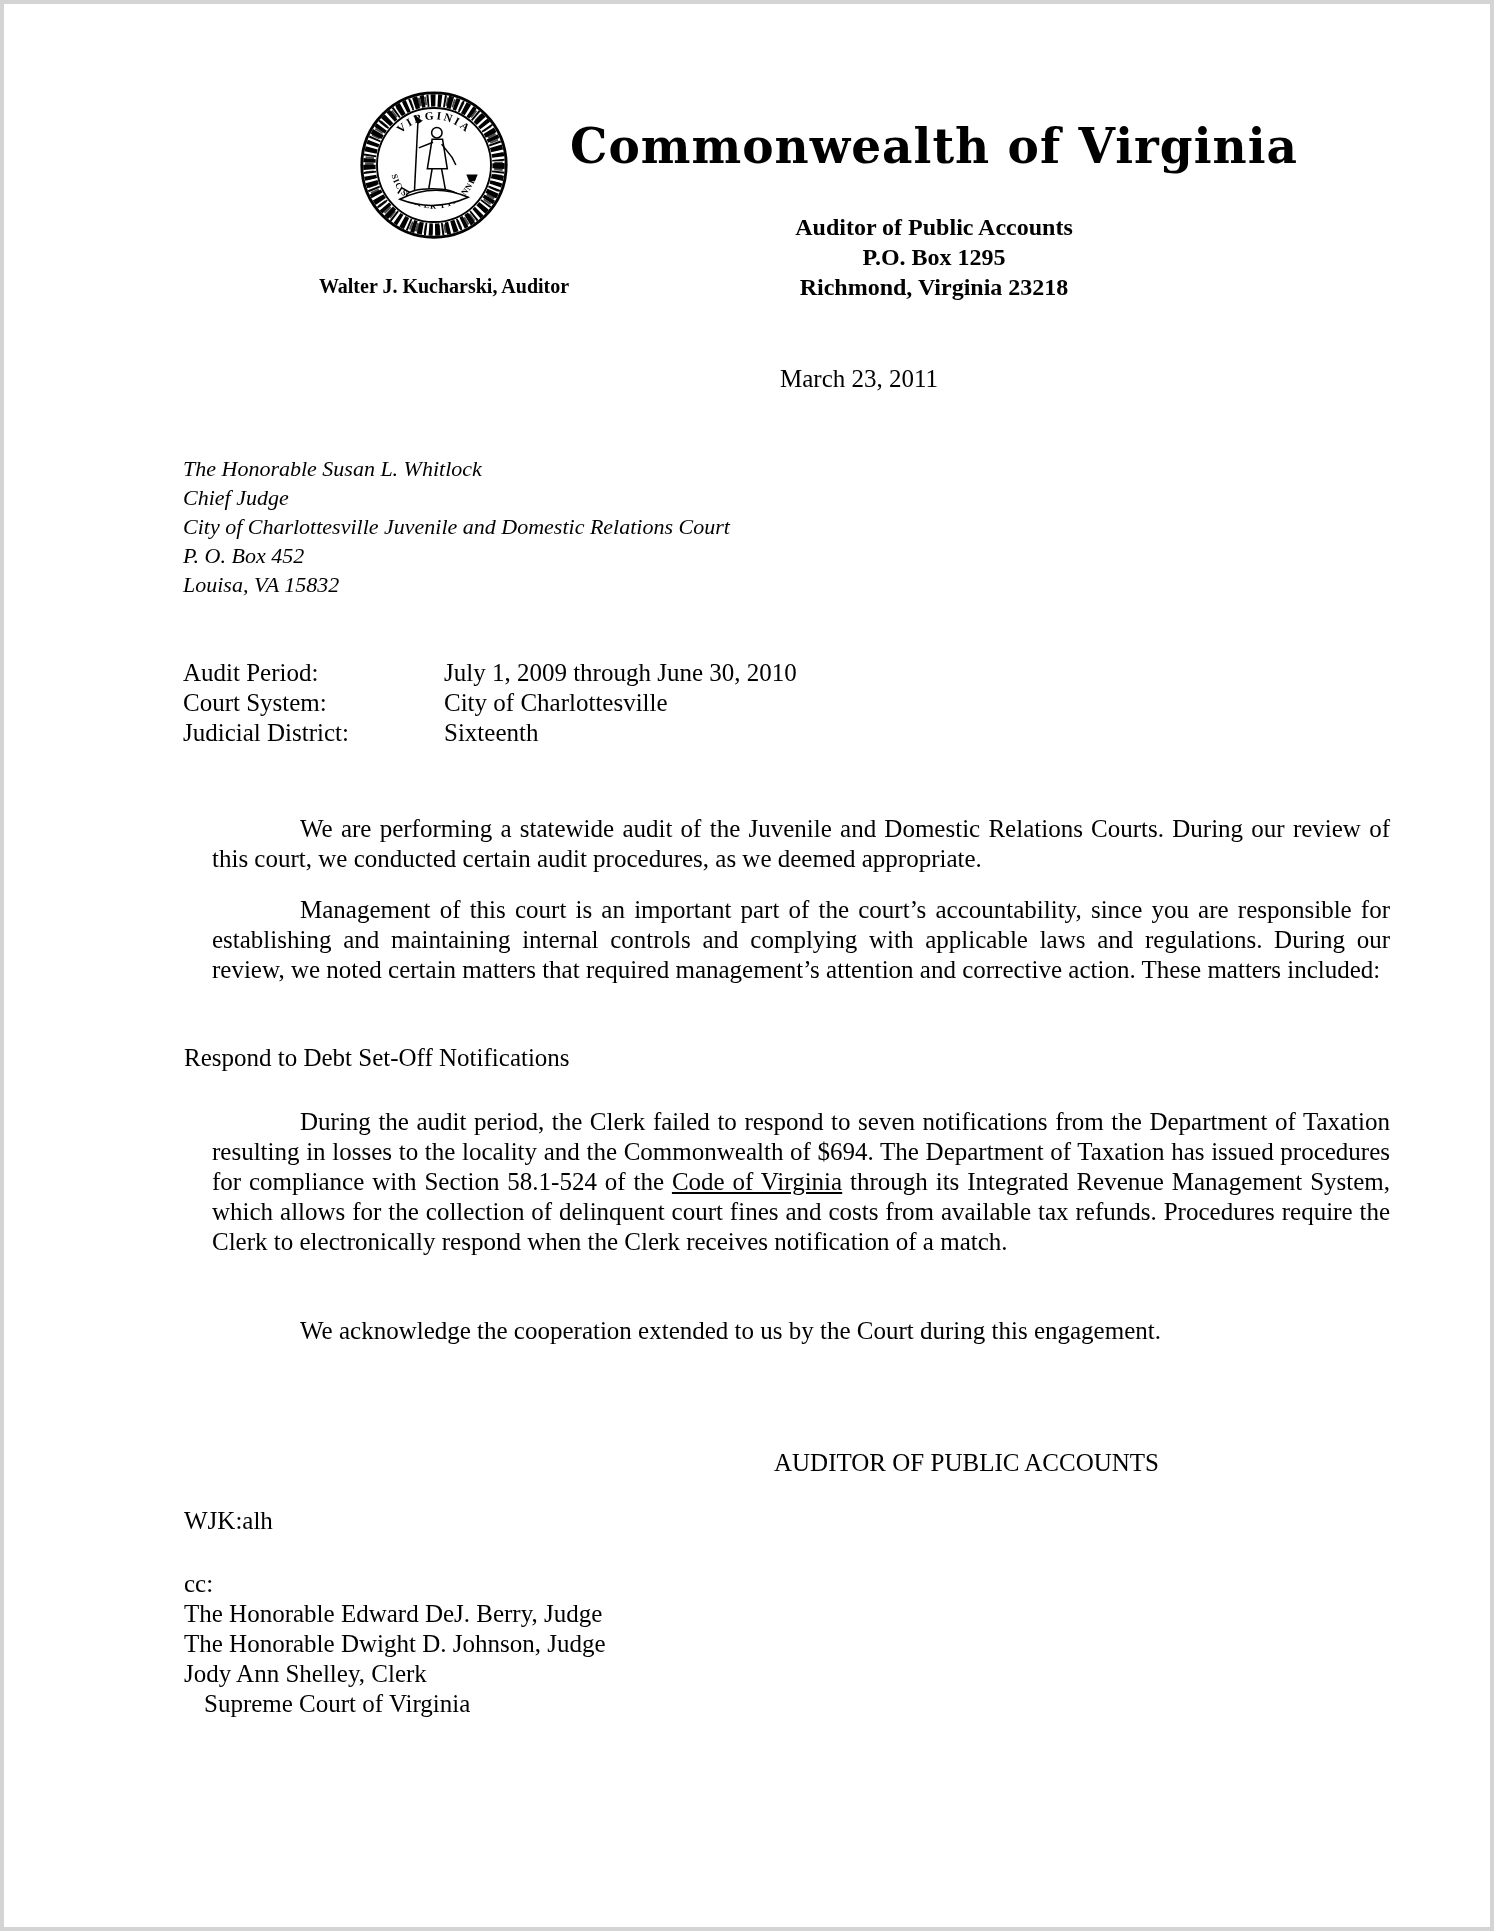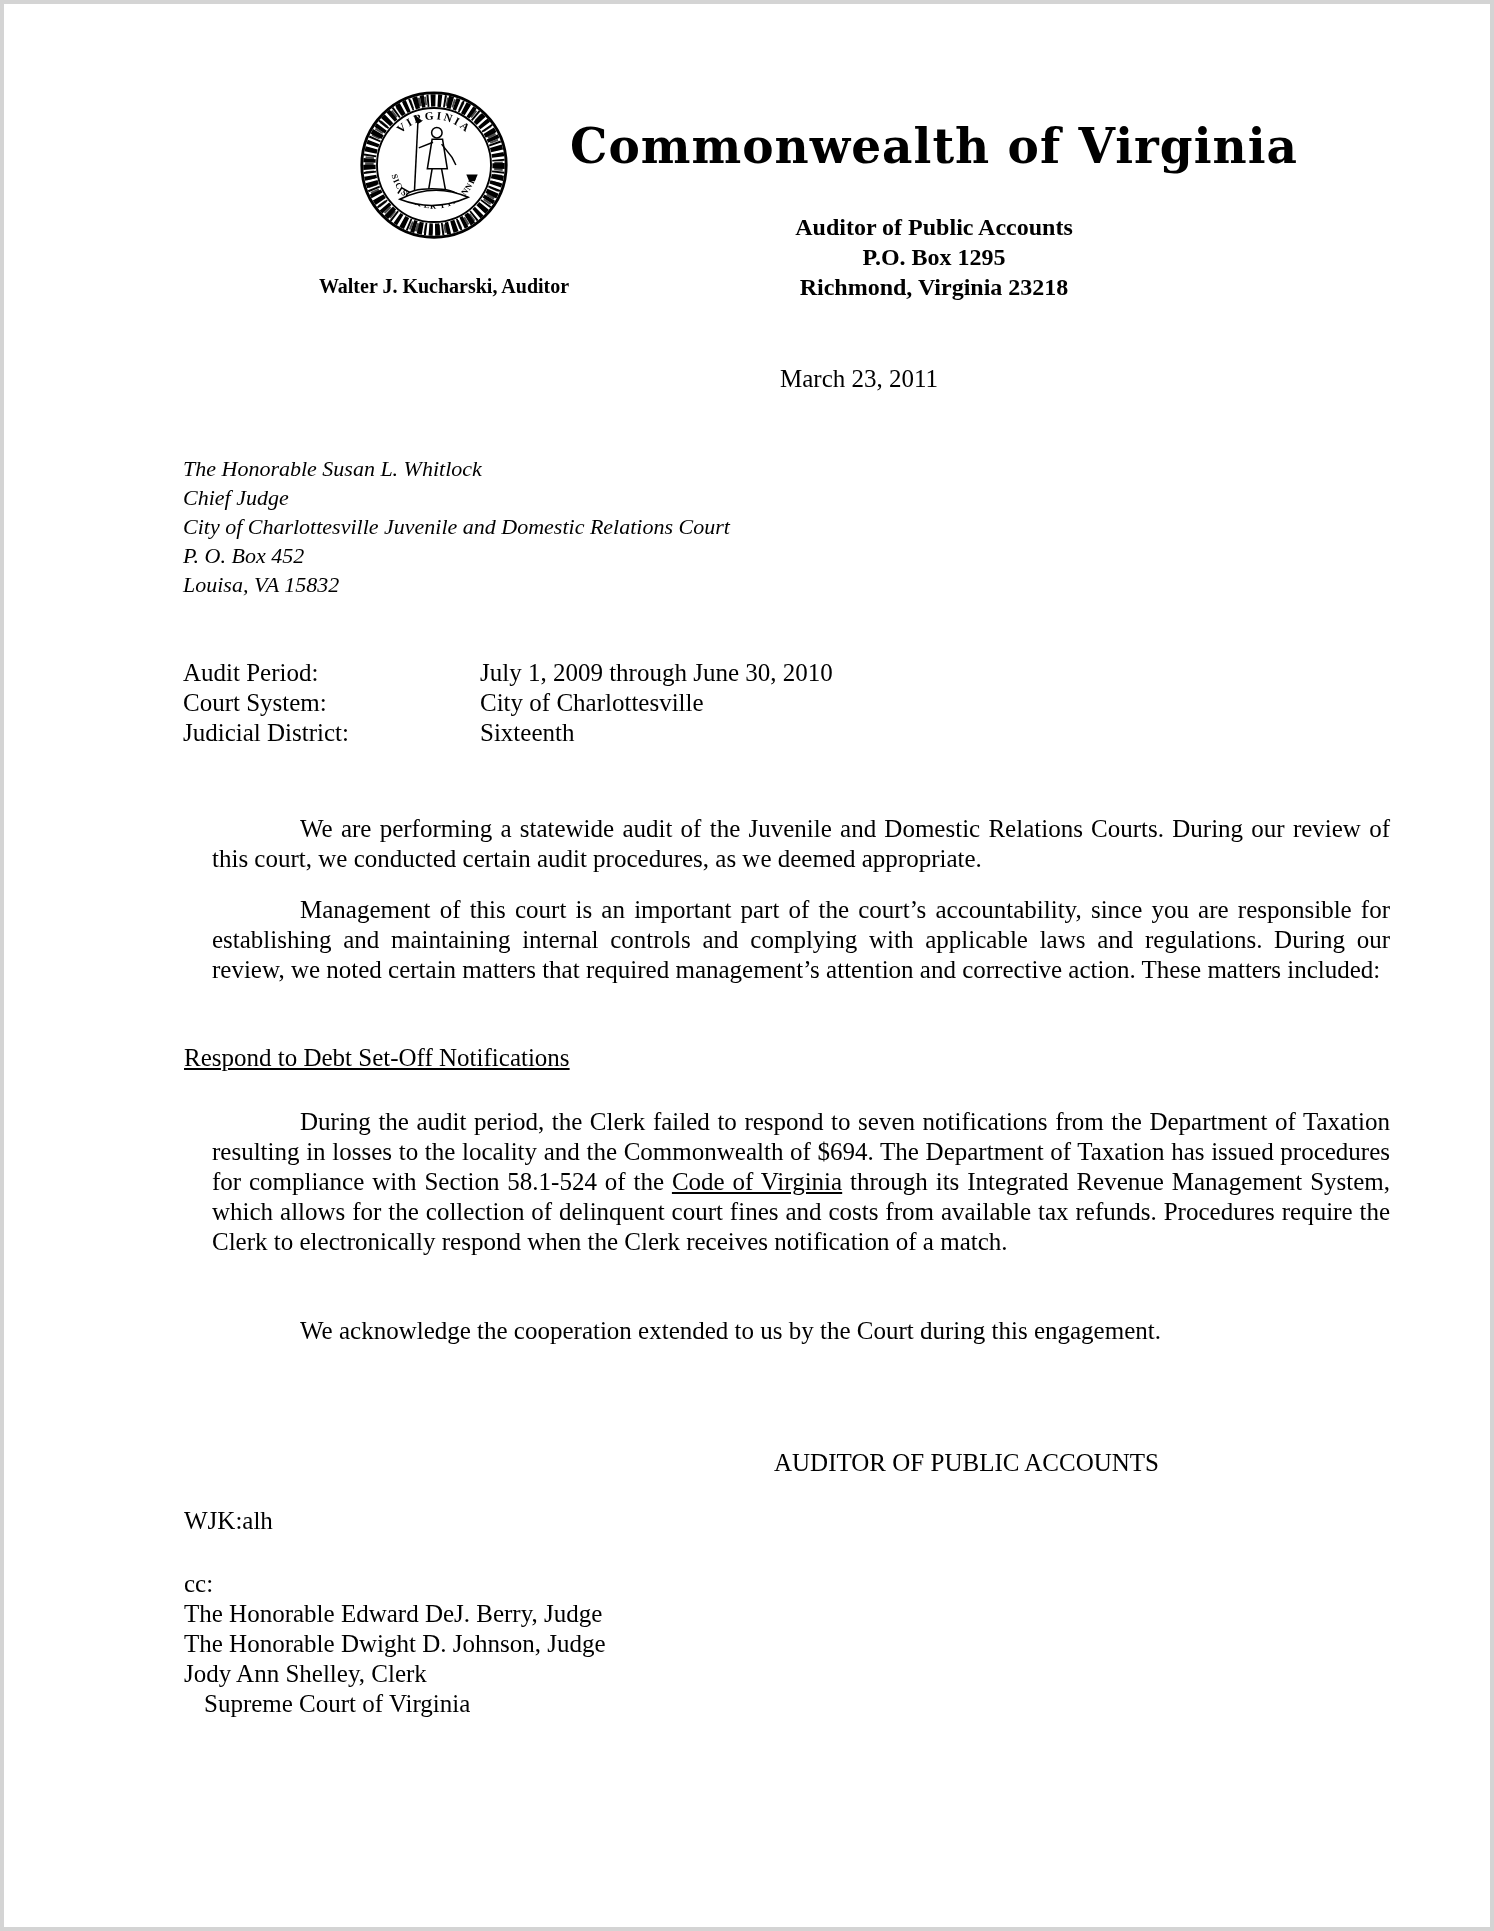--- a/index.html
+++ b/index.html
@@ -33,37 +33,36 @@
   }
   .hdr-auditor{
     left:200px;top:267px;width:480px;
     text-align:center;
     font-weight:700;font-size:20px;line-height:30px;
   }
   
   .dateline{left:776px;top:360px;font-size:25px;line-height:30px;}
   .recipient{left:179px;top:450px;font-size:22px;line-height:29px;font-style:italic;}
   .audit-info{left:179px;top:654px;font-size:25px;line-height:30px;}
-  .audit-row{display:flex;gap:36px;}
+  .audit-row{display:flex;}
   .audit-label{width:261px;}
   .para{
     left:180px;width:1178px;
     font-size:25px;line-height:30px;
     text-align:justify;
     text-indent:88px;
     margin-left:28px;
   }
   .p1{top:810px;}
   .p2{top:891px;}
   .p3{top:1103px;}
   .p4{top:1312px;text-align:left;}
   .finding-heading{
     left:180px;top:1039px;
     font-size:25px;line-height:30px;
-    text-decoration:underline;
   }
   .underline{text-decoration:underline;}
   .sig-org{left:770px;top:1444px;font-size:25px;line-height:30px;}
   .initials{left:180px;top:1502px;font-size:25px;line-height:30px;}
   .cc-block{left:180px;top:1565px;font-size:25px;line-height:30px;display:flex;flex-direction:column;}
   .cc-label{width:88px;}
   .cc-indent{padding-left:20px;}
 </style>
 </head>
 <body>

